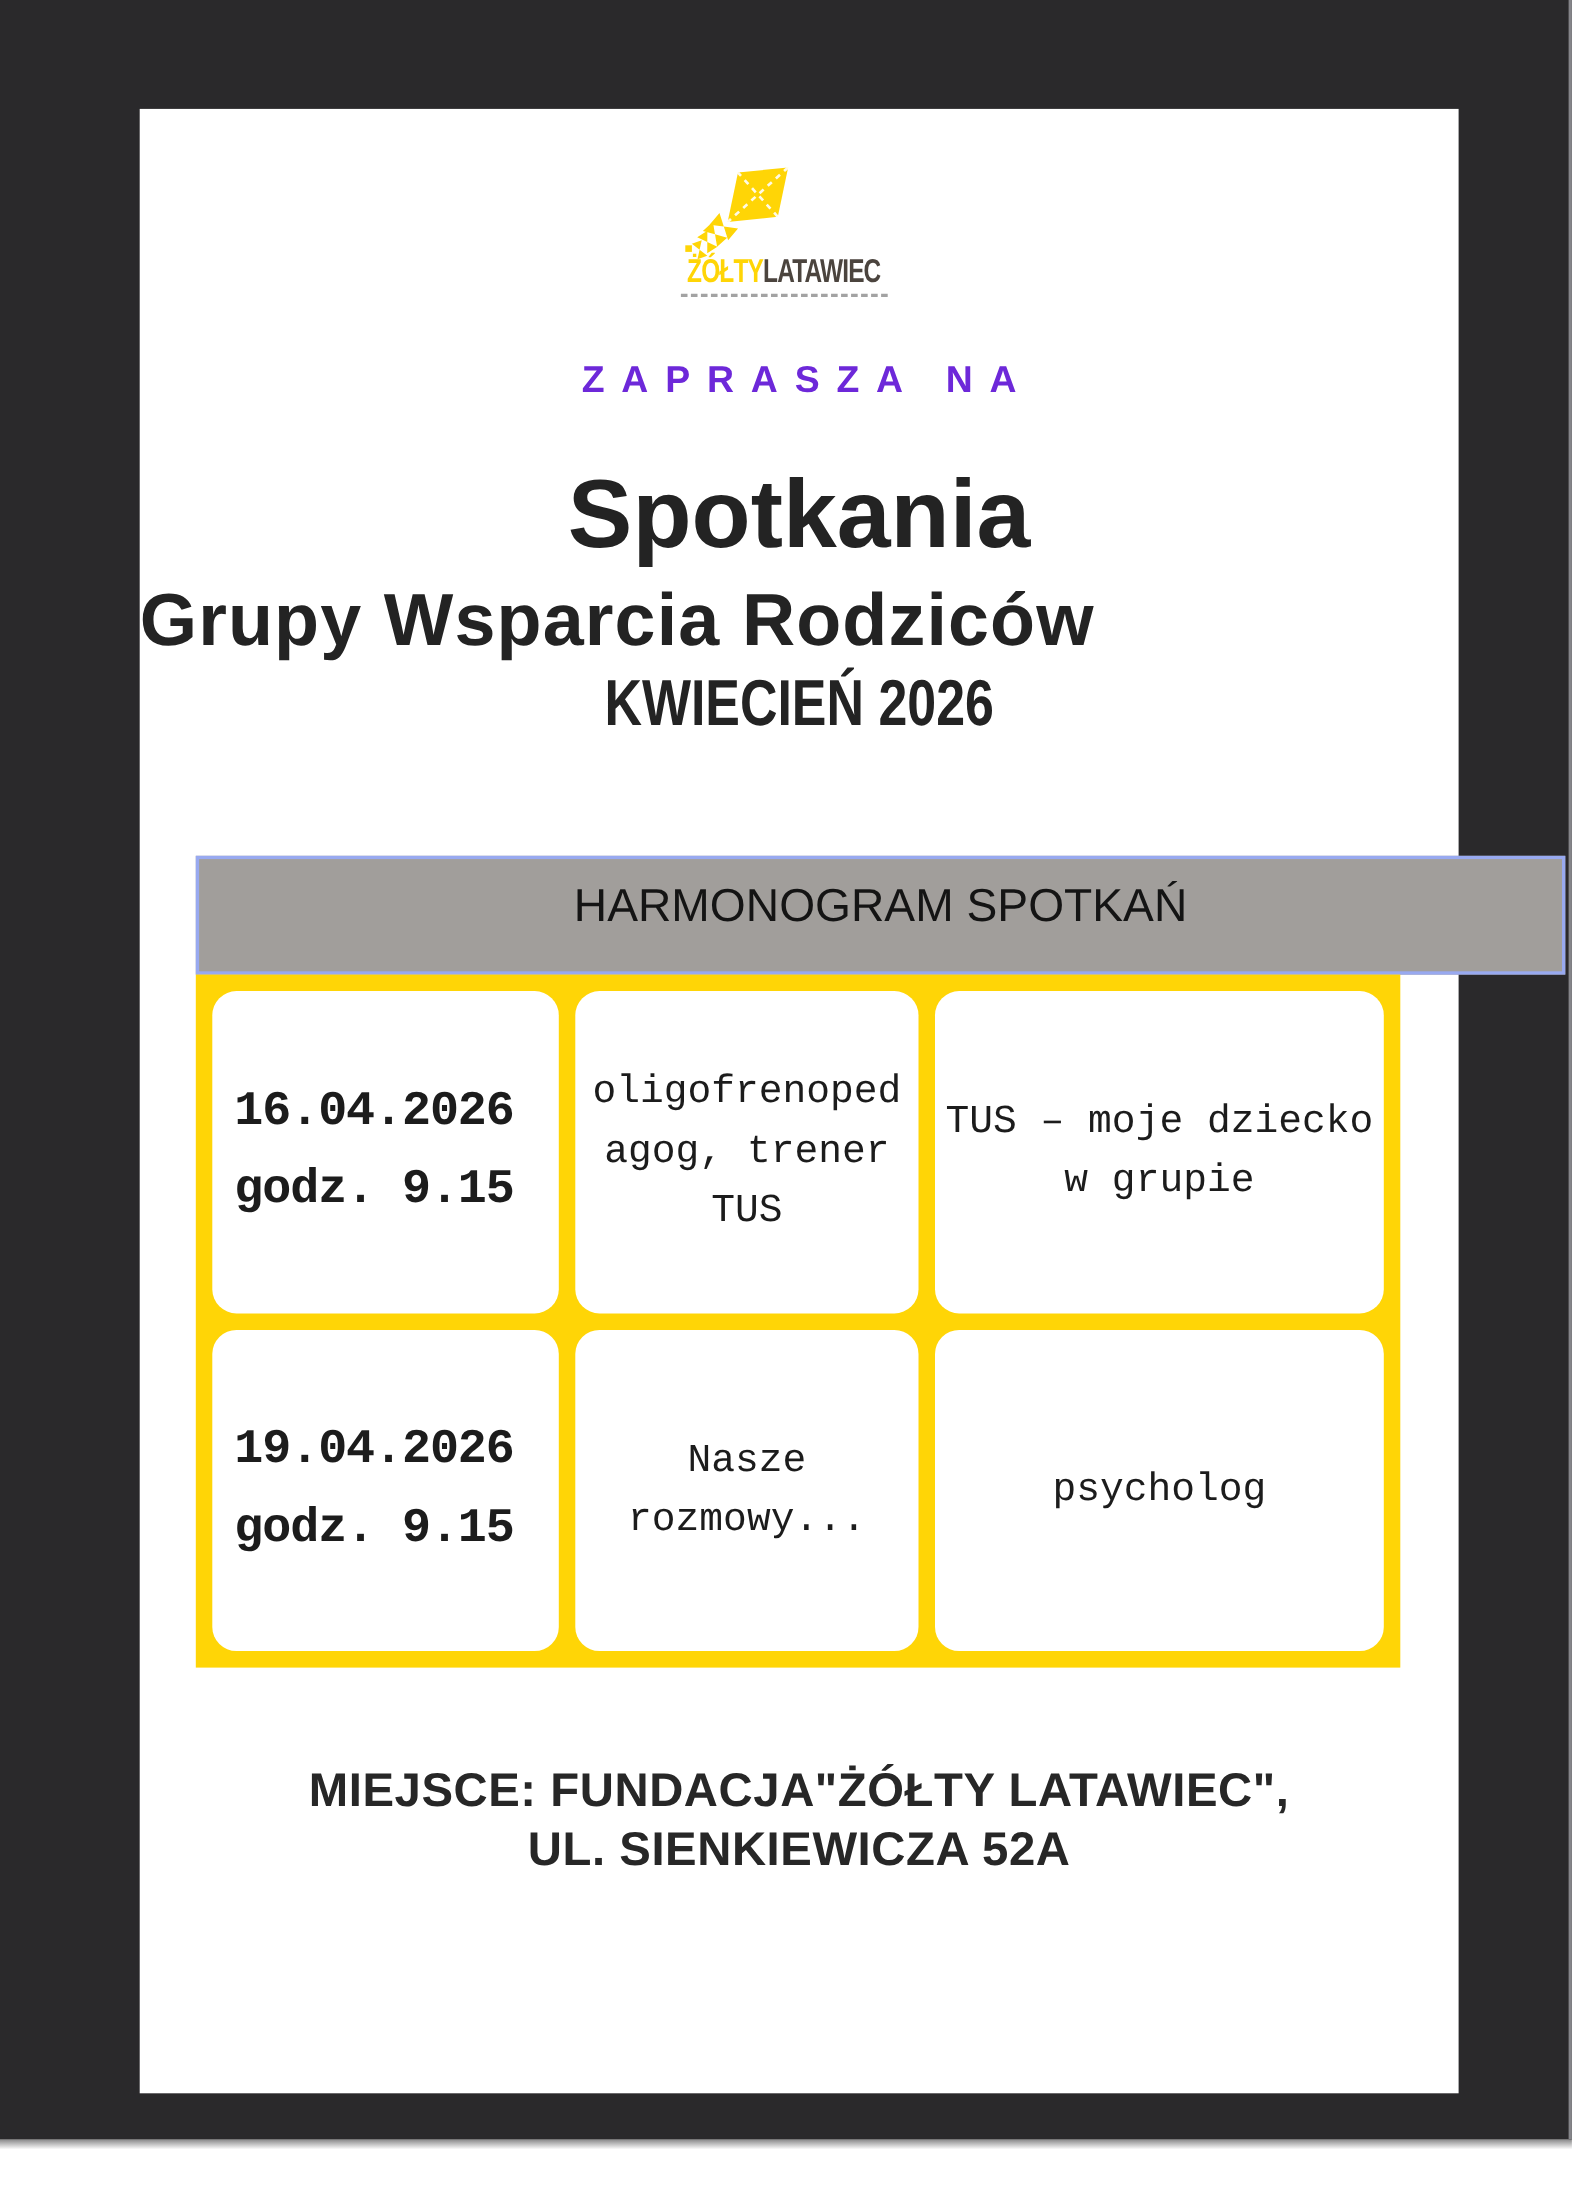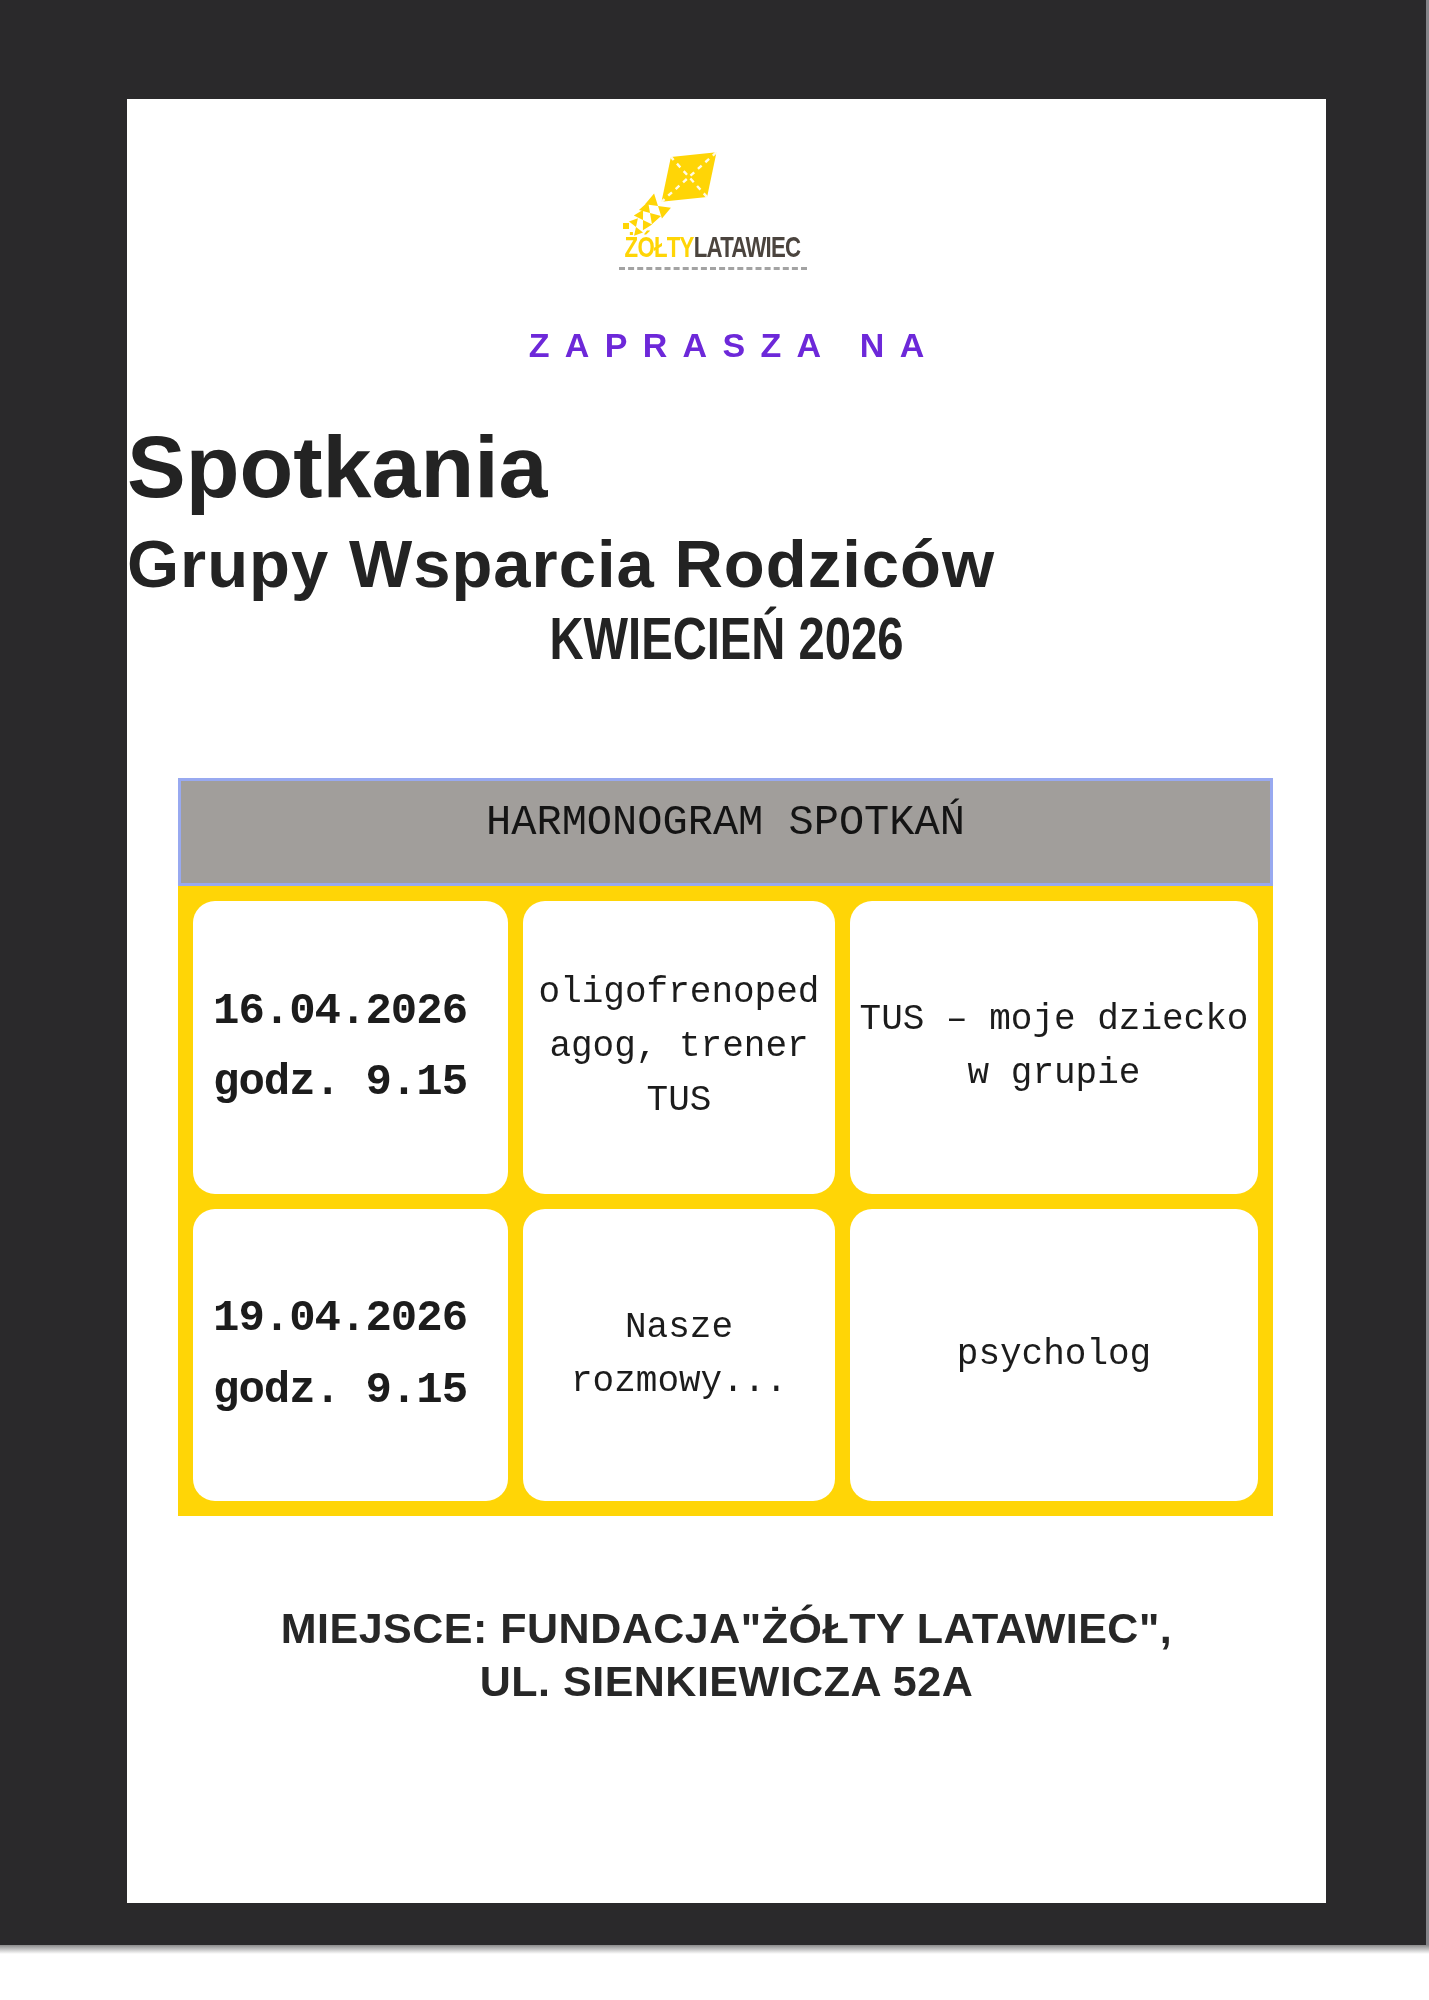--- a/index.html
+++ b/index.html
@@ -47,40 +47,40 @@
     border-top:3px dashed #a3a3a3;
   }
 
   
   .zaprasza{
     position:absolute;left:0;top:227px;width:100%;text-align:center;
     font-size:34px;font-weight:bold;letter-spacing:0.45em;text-indent:0.45em;
     color:#6d28d9;white-space:nowrap;
   }
   .title-main{
-    position:absolute;left:0;top:322px;width:100%;text-align:left;
+    position:absolute;left:0;top:322px;width:100%;text-align:center;
     font-size:88px;font-weight:bold;color:#232323;line-height:1.05;
   }
   .title-sub{
     position:absolute;left:0;top:430px;width:100%;text-align:left;
     font-size:67px;font-weight:bold;color:#232323;letter-spacing:1px;line-height:1.05;
     white-space:nowrap;
   }
   .title-period{
     position:absolute;left:0;top:510px;width:100%;text-align:center;
     font-size:59px;font-weight:bold;color:#232323;line-height:1.05;
     transform:scaleX(0.80);transform-origin:50% 50%;white-space:nowrap;
   }
 
   
   .sched-header{
-    position:absolute;left:51px;top:679px;width:1095px;height:108px;
+    position:absolute;left:51px;top:679px;width:1245px;height:108px;
     background:var(--header_bg);border:3px solid var(--header_border);
     display:flex;align-items:center;justify-content:center;padding-bottom:18px;
-    font-family:Liberation Mono, monospace;font-size:42px;font-weight:normal;
+    font-family:Liberation Sans, sans-serif;font-size:42px;font-weight:normal;
     color:#141414;white-space:nowrap;
   }
   .sched-table{
     position:absolute;left:51px;top:787px;width:1095px;height:630px;
     background:var(--yellow);padding:15px;
     display:grid;grid-template-columns:315fr 312fr 408fr;grid-template-rows:1fr 1fr;gap:15px;
   }
   .cell{
     background:#ffffff;display:flex;flex-direction:column;justify-content:center;
     align-items:center;text-align:center;

